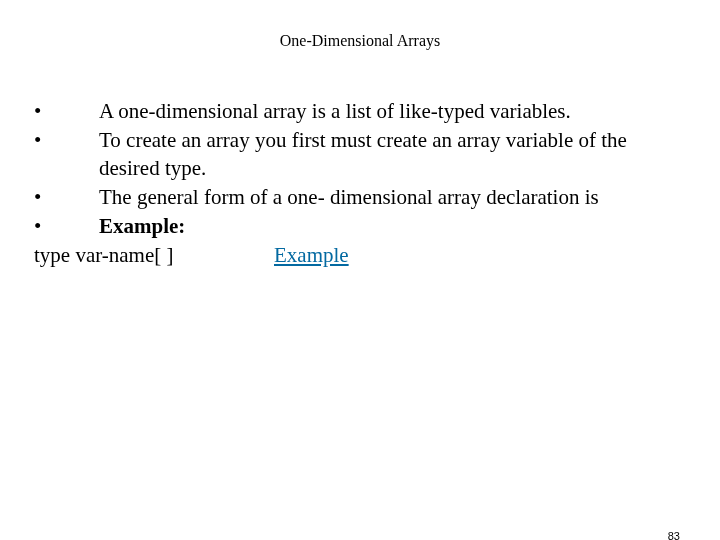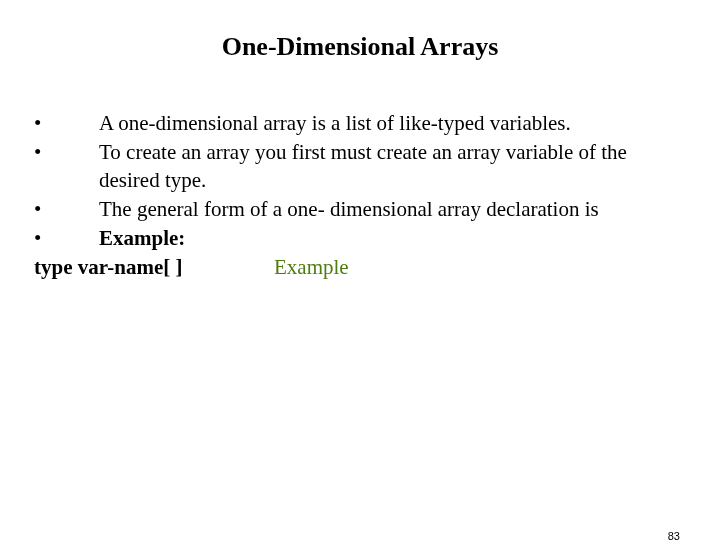--- a/index.html
+++ b/index.html
@@ -1,25 +1,25 @@
 <!DOCTYPE html>
 <html><head>
 <meta charset="utf-8">
 <style>
   * { margin: 0; padding: 0; box-sizing: border-box; }
   html, body { width: 720px; height: 540px; background: #fff; font-family: "Times New Roman", Times, serif; color: #000; }
   .slide { position: relative; width: 720px; height: 540px; padding: 0; }
-  .title { text-align: center; font-size: 26px; font-weight: bold; margin-top: 32px; margin-bottom: 48px; }
+  .title { text-align: center; font-size: 16px; font-weight: normal; margin-top: 32px; margin-bottom: 48px; }
   .content { padding-left: 34px; padding-right: 34px; font-size: 21px; line-height: 1.3; }
   .bullet-row { display: flex; align-items: flex-start; margin-bottom: 2px; }
   .bullet { width: 22px; flex-shrink: 0; }
   .bullet-text { flex: 1; margin-left: 43px; }
   .nowrap-row { display: flex; align-items: baseline; }
-  .syntax-text { display: inline-block; width: 240px; font-weight: bold; }
-  .example-link { color: #4d7c0f; }
+  .syntax-text { display: inline-block; width: 240px; }
+  .example-link { color: #0369a1; text-decoration: underline; }
   .page-num { position: absolute; bottom: 30px; right: 40px; font-family: Arial, sans-serif; font-size: 11px; color: #000; }
 </style>
 </head>
 <body>
 
 <div class="slide">
 
   <h1 class="title">One-Dimensional Arrays</h1>
 
   <div class="content">

